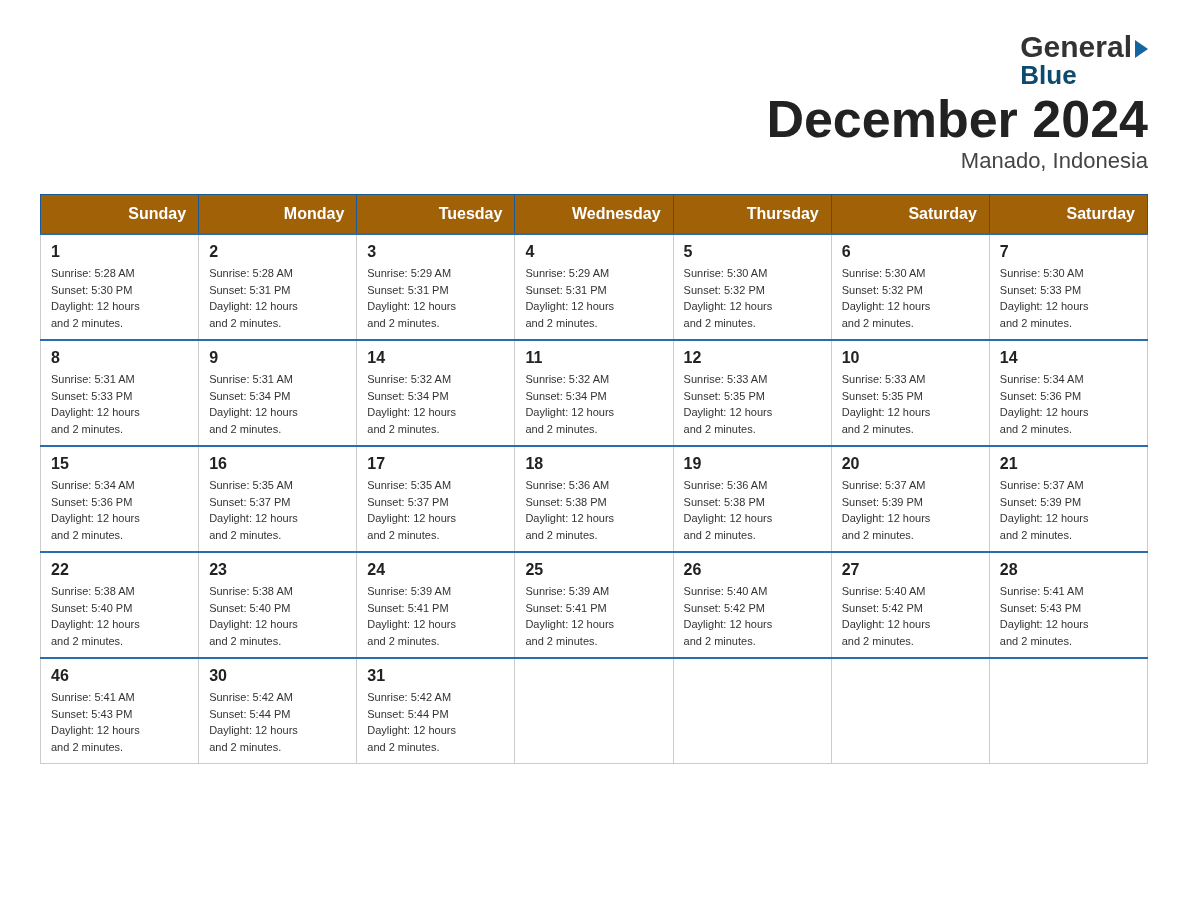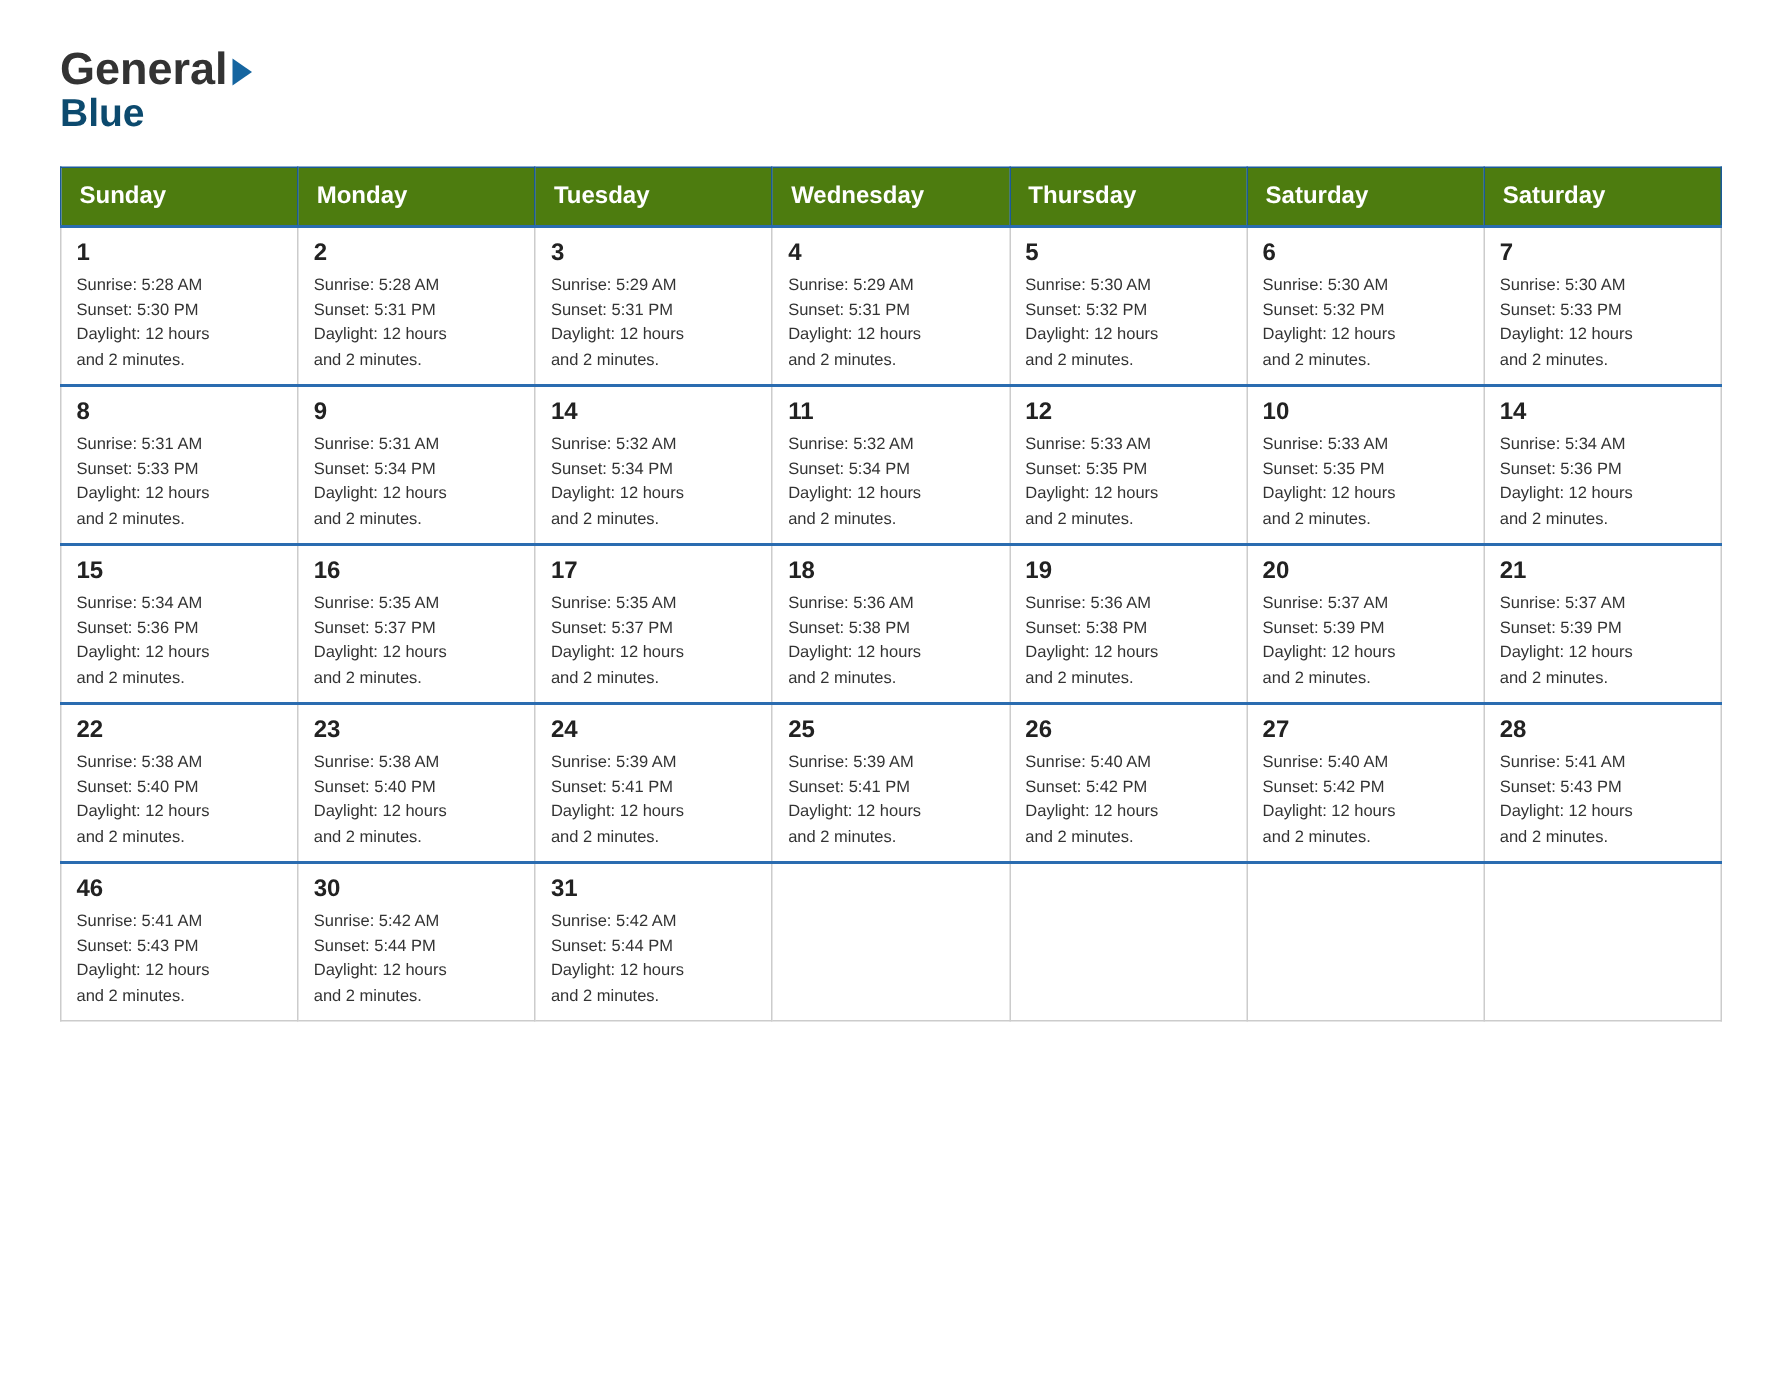--- a/index.html
+++ b/index.html
@@ -7,20 +7,21 @@
       font-family: Arial, sans-serif;
       background: #fff;
       padding: 30px 40px;
       color: #222;
     }
     .header {
       display: flex;
       justify-content: space-between;
       align-items: flex-end;
       margin-bottom: 20px;
+      flex-direction: column;
     }
     .logo {
       display: flex;
       flex-direction: column;
       align-items: flex-start;
     }
     .title-area {
       text-align: right;
     }
     .title-area h1 {
@@ -32,26 +33,26 @@
     .title-area h2 {
       font-size: 22px;
       font-weight: normal;
       color: #444;
     }
     .calendar {
       width: 100%;
       border-collapse: collapse;
     }
     .calendar thead th {
-      background: #4d7c0f;
+      background: #a16207;
       color: #fff;
       font-size: 16px;
       font-weight: bold;
       padding: 10px 12px;
-      text-align: left;
+      text-align: right;
       border: 1px solid #1a5a99;
     }
     .calendar tbody td {
       vertical-align: top;
       padding: 8px 10px;
       border: 1px solid #ccc;
       width: 14.28%;
       min-height: 100px;
       font-size: 13px;
       color: #333;
@@ -103,20 +104,24 @@
   </style>
 </head>
 <body>
 
 <div class="header">
   <div class="logo">
     <div class="logo-row">
       <span class="logo-text-general">General<span class="arrow"></span></span>
     </div>
     <div class="logo-second-line">Blue</div>
+  </div>
+  <div class="title-area">
+    <h1>December 2024</h1>
+    <h2>Manado, Indonesia</h2>
   </div>
 </div>
 
 <table class="calendar">
   <thead>
     <tr>
       <th>Sunday</th>
       <th>Monday</th>
       <th>Tuesday</th>
       <th>Wednesday</th>

